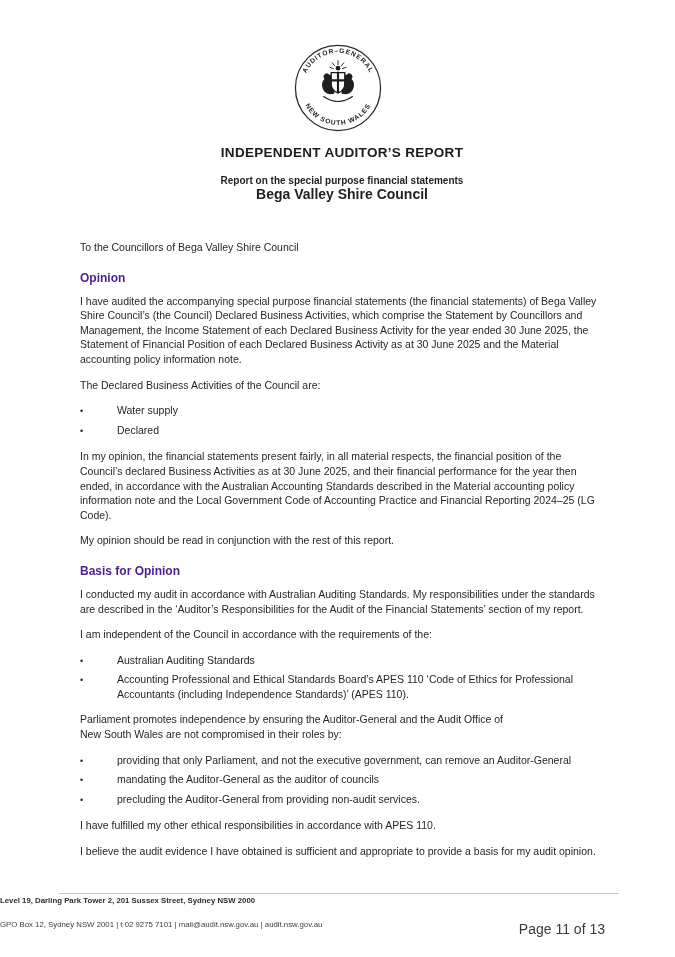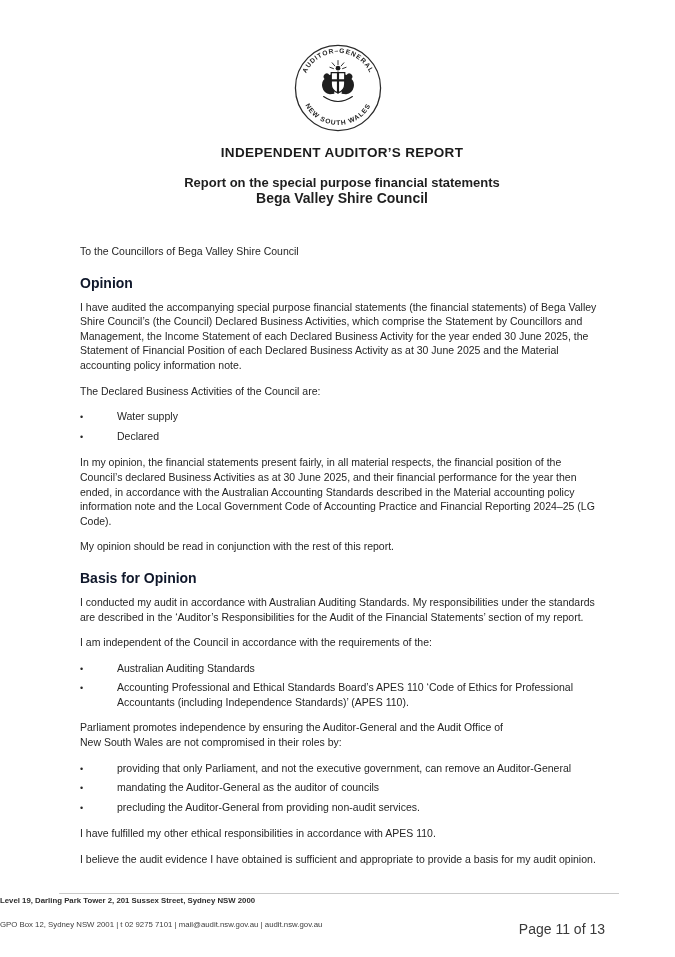--- a/index.html
+++ b/index.html
@@ -18,30 +18,30 @@
     width: 92px; height: 90px;
   }
   .doc {
     position: absolute; top: 145px; left: 80px; width: 524px;
   }
   .title {
     text-align: center; font-weight: 700; font-size: 13.5px;
     letter-spacing: .3px; color: #1b1b1b;
   }
   .subtitle {
-    text-align: center; font-weight: 700; font-size: 13px;
+    text-align: center; font-weight: 700; font-size: 10px;
     margin-top: 15px; color: #1f1f1f;
   }
   .entity {
     text-align: center; font-weight: 700; font-size: 14px;
     margin-top: 0; color: #1f1f1f;
   }
   .salutation { margin-top: 38px; font-size: 10.5px; line-height: 14.6px; }
   .section-heading {
-    font-size: 14px; font-weight: 700; color: #0f172a;
+    font-size: 12px; font-weight: 700; color: #4c1d95;
     margin: 16px 0 9px 0;
   }
   .para {
     font-size: 10.5px; line-height: 14.6px;
     margin: 0 0 11px 0; white-space: pre-line;
   }
   .bullet-list { margin: 2px 0 11px 0; }
   .bullet-row { display: flex; font-size: 10.5px; line-height: 14.6px; margin-bottom: 4px; }
   .bullet-glyph { flex: 0 0 37px; font-size: 9px; padding-top: 1px; color: #262626; }
   .bullet-text { flex: 1 1 auto; }

